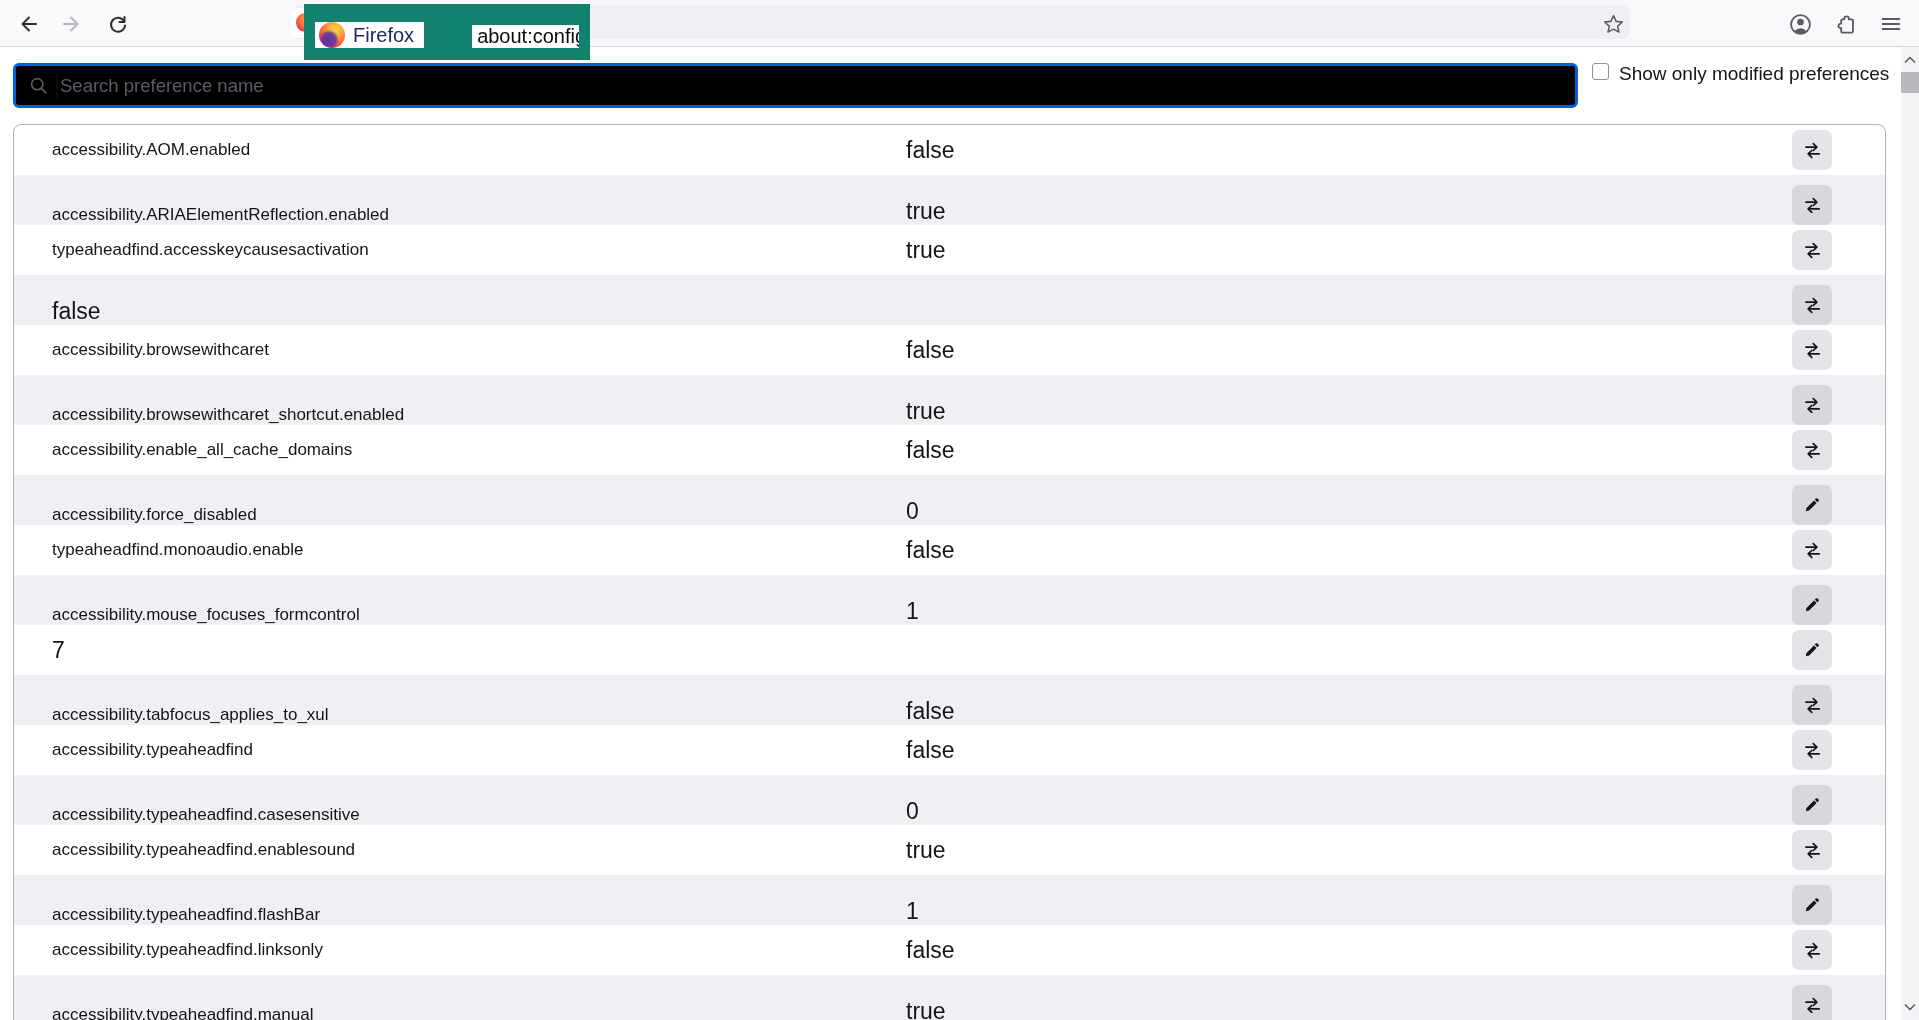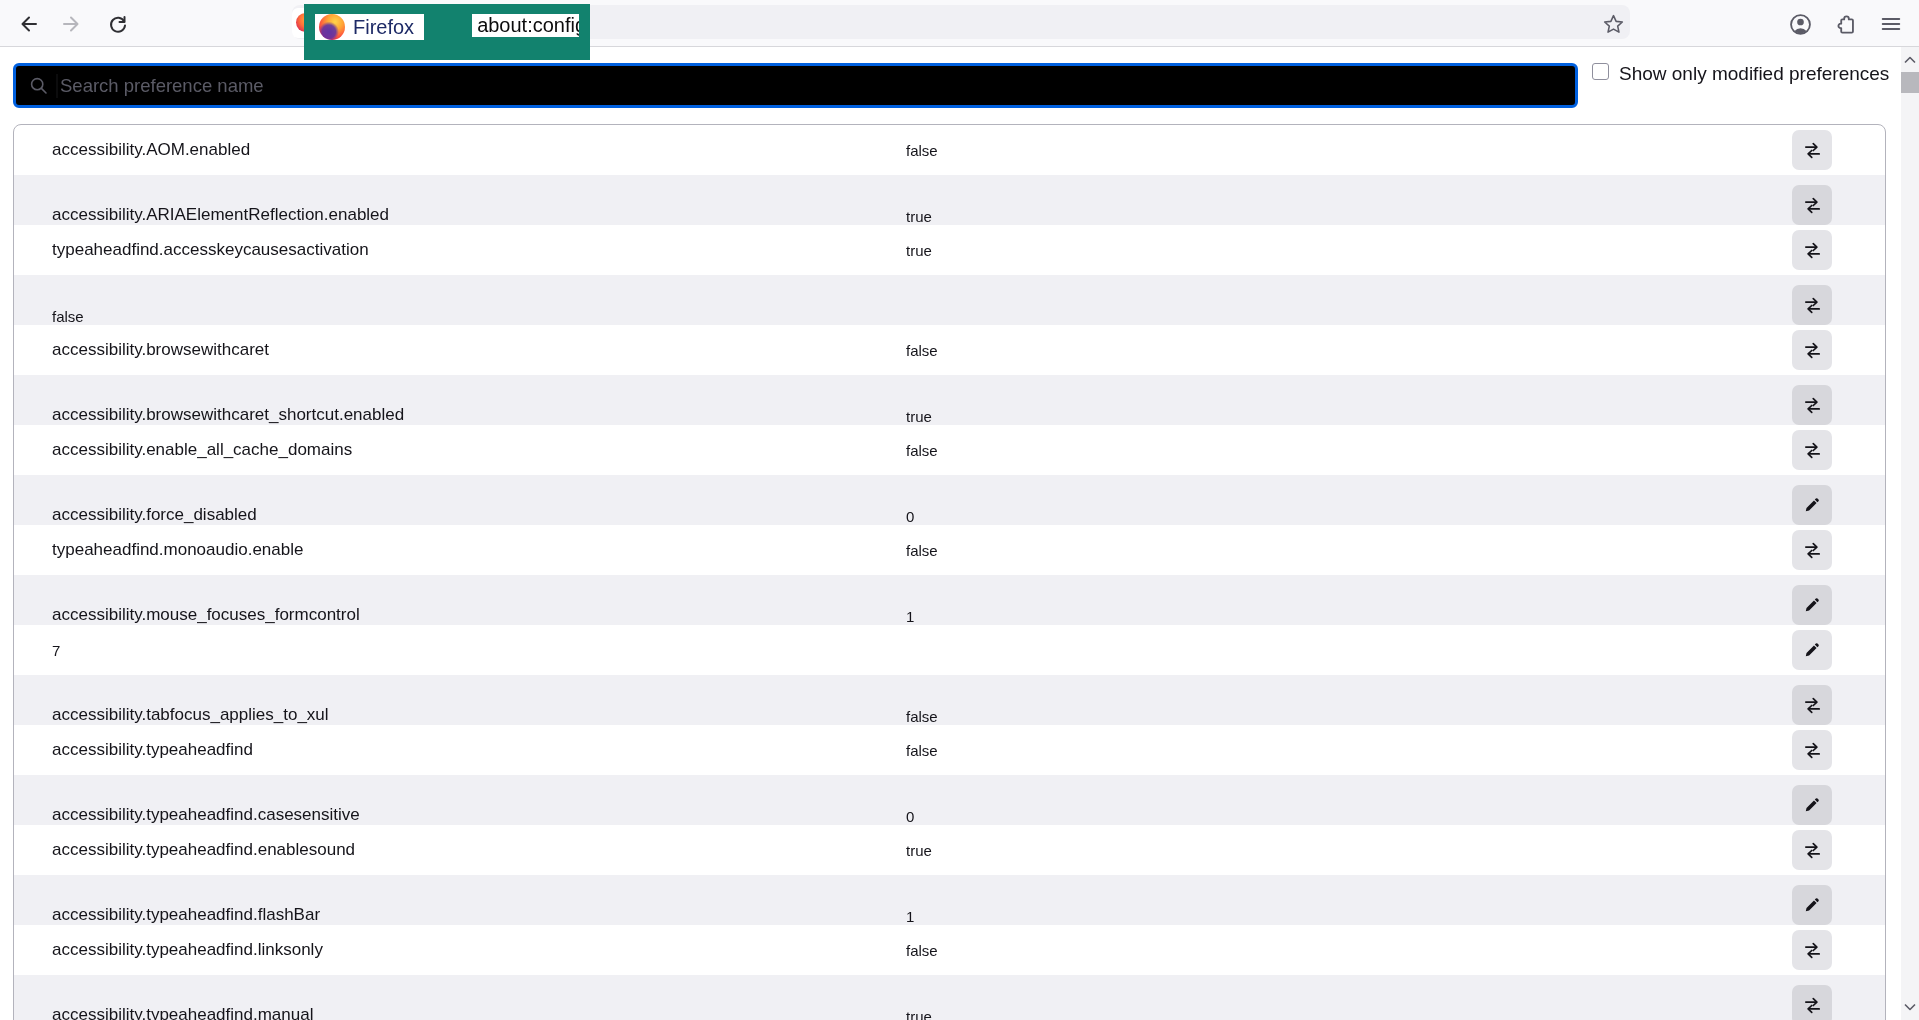--- a/index.html
+++ b/index.html
@@ -15,21 +15,21 @@
   .urlbar { position:absolute; left:292px; top:5px; width:1338px; height:34px;
             background:#f0f0f4; border-radius:8px; }
   .favicon-chip { position:absolute; left:292px; top:8px; width:22px; height:30px;
                   background:#fff; border-radius:6px 0 0 6px; z-index:6; overflow:hidden; }
   .favicon-dot { position:absolute; left:4px; top:5px; width:19px; height:19px;
                  border-radius:50%;
                  background:radial-gradient(circle at 60% 35%, #ffb13a 0%, #ff7139 45%, #e3364e 75%, #c2307c 100%); }
   .highlight-box { position:absolute; left:304px; top:4px; width:286px; height:56px;
                    background:#12826e; z-index:7; }
   .highlight-inner { position:absolute; left:11px; top:10px; width:264px; height:34px;
-                     display:flex; align-items:flex-start; overflow:hidden;gap:24px; }
+                     display:flex; align-items:flex-end; overflow:hidden;gap:24px; }
   .chip { background:#fff; display:flex; align-items:center; }
   .chip-site { padding:0 10px 0 4px; }
   .chip-gap { width:13px; background:#e6e6ea; }
   .chip-url { flex:1; padding-left:5px; }
   .ffx-logo { width:26px; height:26px; border-radius:50%;
               background:
                 radial-gradient(circle at 38% 68%, rgba(89,46,169,.95) 0%, rgba(89,46,169,.85) 28%, rgba(89,46,169,0) 42%),
                 radial-gradient(circle at 62% 30%, #ffd54a 0%, #ffa436 32%, #ff5f3c 58%, #e22850 80%, #b5007f 100%); }
   .site-label { font-size:20px; color:#1d2a66; margin-left:8px; white-space:nowrap; }
   .url-label  { font-size:20px; color:#0c0c0d; white-space:nowrap; }
@@ -45,21 +45,21 @@
   .checkbox { width:17px; height:17px; background:#fff; border:1px solid #8f8f9d;
               border-radius:3px; }
   .filter-label { font-size:19px; margin-left:10px; white-space:nowrap; }
 
   
   .prefs-table { position:absolute; left:13px; top:124px; width:1873px; height:920px;
                  background:#fff; border:1px solid #b3b3bc; border-radius:8px; overflow:hidden; }
   .pref-row { display:flex; align-items:center; height:50px; padding-left:38px; }
   .pref-row.even { background:#f0f0f4;align-items:flex-end; }
   .pref-name  { width:854px; font-size:17px; }
-  .pref-value { flex:1; font-size:15px; }
+  .pref-value { flex:1; font-size:23px; }
   .pref-action { width:93px; display:flex; }
   .action-btn { width:40px; height:40px; border:none; border-radius:7px;
                 background:#e4e4e8; display:flex; align-items:center; justify-content:center; }
   .pref-row.even .action-btn { background:#d7d7dc; }
 
   
   .scrollbar { position:absolute; left:1901px; top:47px; width:18px; height:973px;
                background:#f4f4f6; }
   .sb-btn { position:absolute; left:0; width:18px; height:18px; display:flex;
             align-items:center; justify-content:center; }

